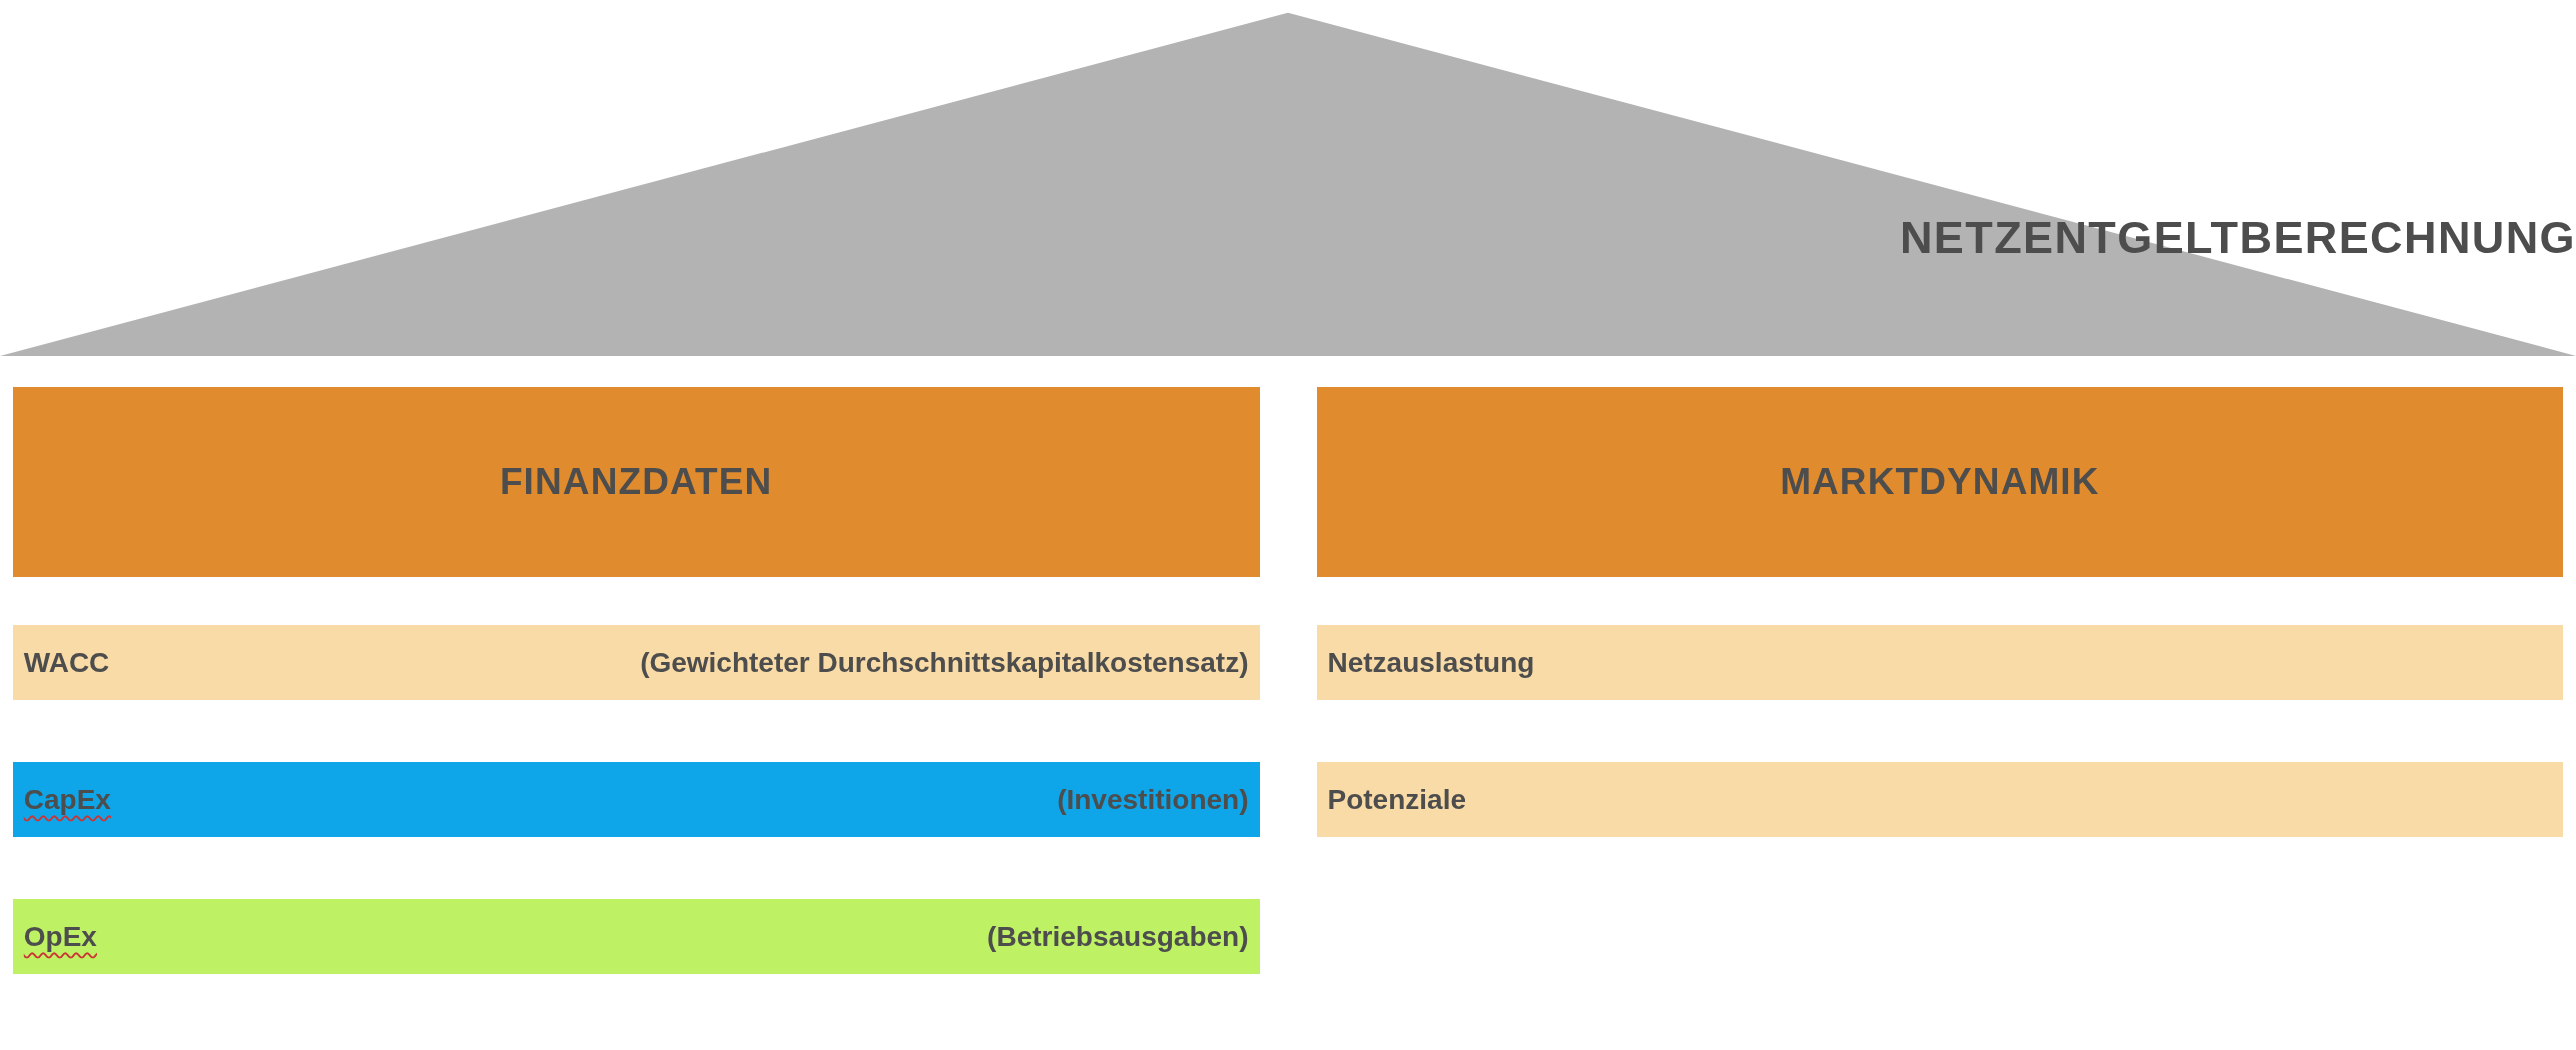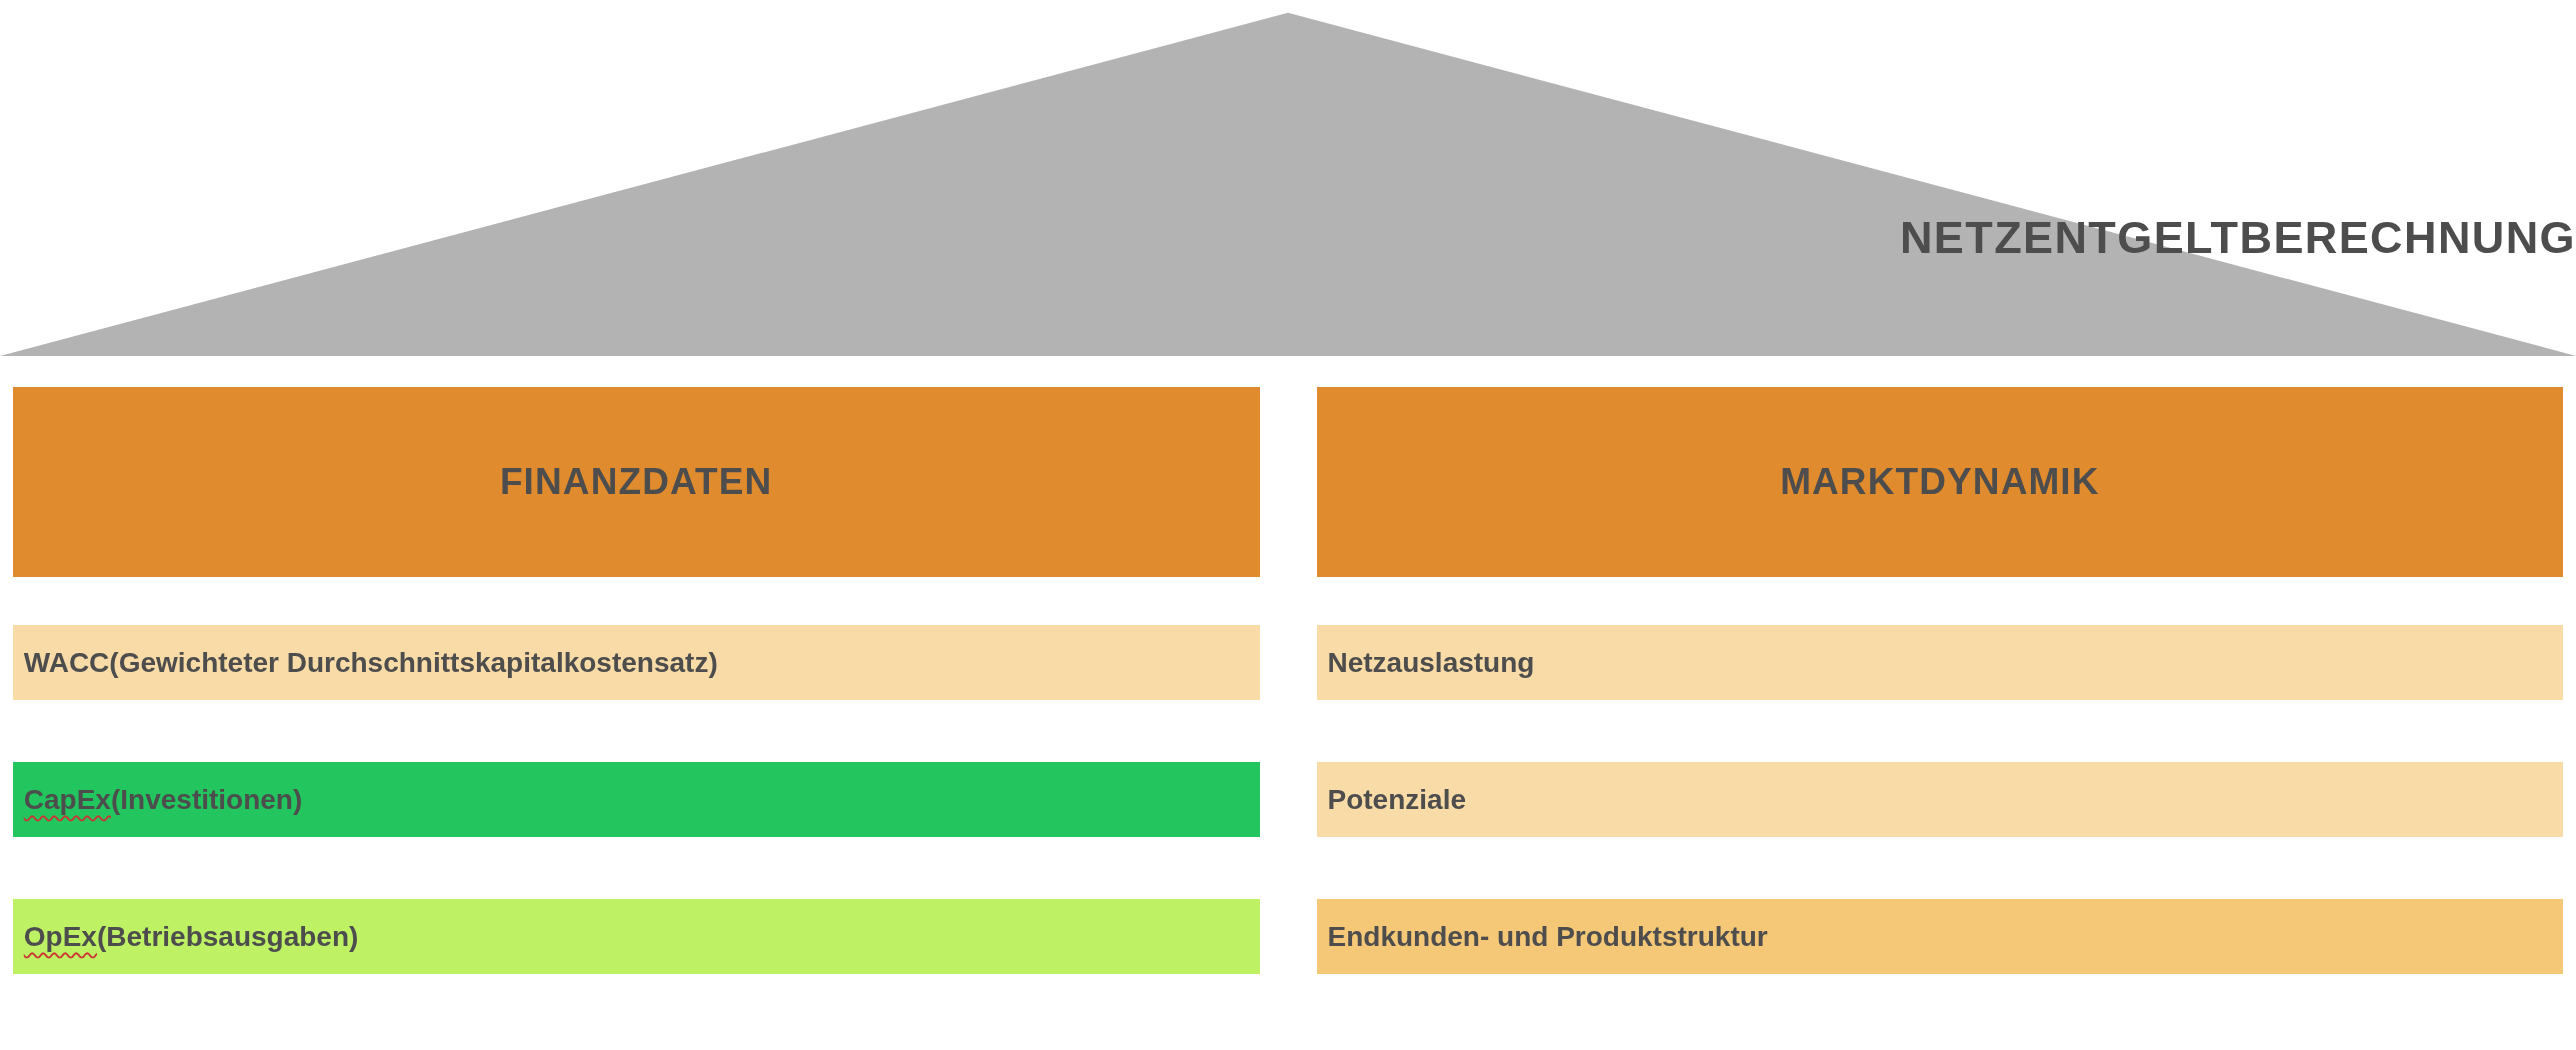--- a/index.html
+++ b/index.html
@@ -69,21 +69,21 @@
     font-size: 37px;
     font-weight: bold;
     letter-spacing: 1.1px;
     color: #4d4d4d;
     margin-bottom: 48px;
   }
   .row-item {
     height: 75px;
     display: flex;
     align-items: center;
-    justify-content: flex-start;
+    justify-content: space-between;
     font-size: 28px;
     font-weight: bold;
     color: #4d4d4d;
     margin-bottom: 62px;
     text-align: center;
     padding: 0 11px;
     box-sizing: border-box;
   }
   .row-item:last-child {
     margin-bottom: 0;
@@ -111,21 +111,21 @@
   <div class="columns">
 
     <div class="column">
       <div class="pillar-header" style="background:#e08c2e;">FINANZDATEN</div>
 
       <div class="row-item" style="background:#f8dba6;">
         <span class="acr" style="text-decoration:none;">WACC</span>
           <span> (Gewichteter Durchschnittskapitalkostensatz)</span>
       </div>
 
-      <div class="row-item" style="background:#22c55e;">
+      <div class="row-item" style="background:#0ea5e9;">
         <span class="acr">CapEx</span>
           <span> (Investitionen)</span>
       </div>
 
       <div class="row-item" style="background:#bef264;">
         <span class="acr">OpEx</span>
           <span> (Betriebsausgaben)</span>
       </div>
     </div>
 
@@ -133,20 +133,17 @@
       <div class="pillar-header" style="background:#e08c2e;">MARKTDYNAMIK</div>
 
       <div class="row-item" style="background:#f8dba6;">
         <span>Netzauslastung</span>
       </div>
 
       <div class="row-item" style="background:#f8dba6;">
         <span>Potenziale</span>
       </div>
 
-      <div class="row-item" style="background:#f5c878;">
-        <span>Endkunden- und Produktstruktur</span>
-      </div>
     </div>
 
   </div>
 </div>
 
 
 </body></html>

